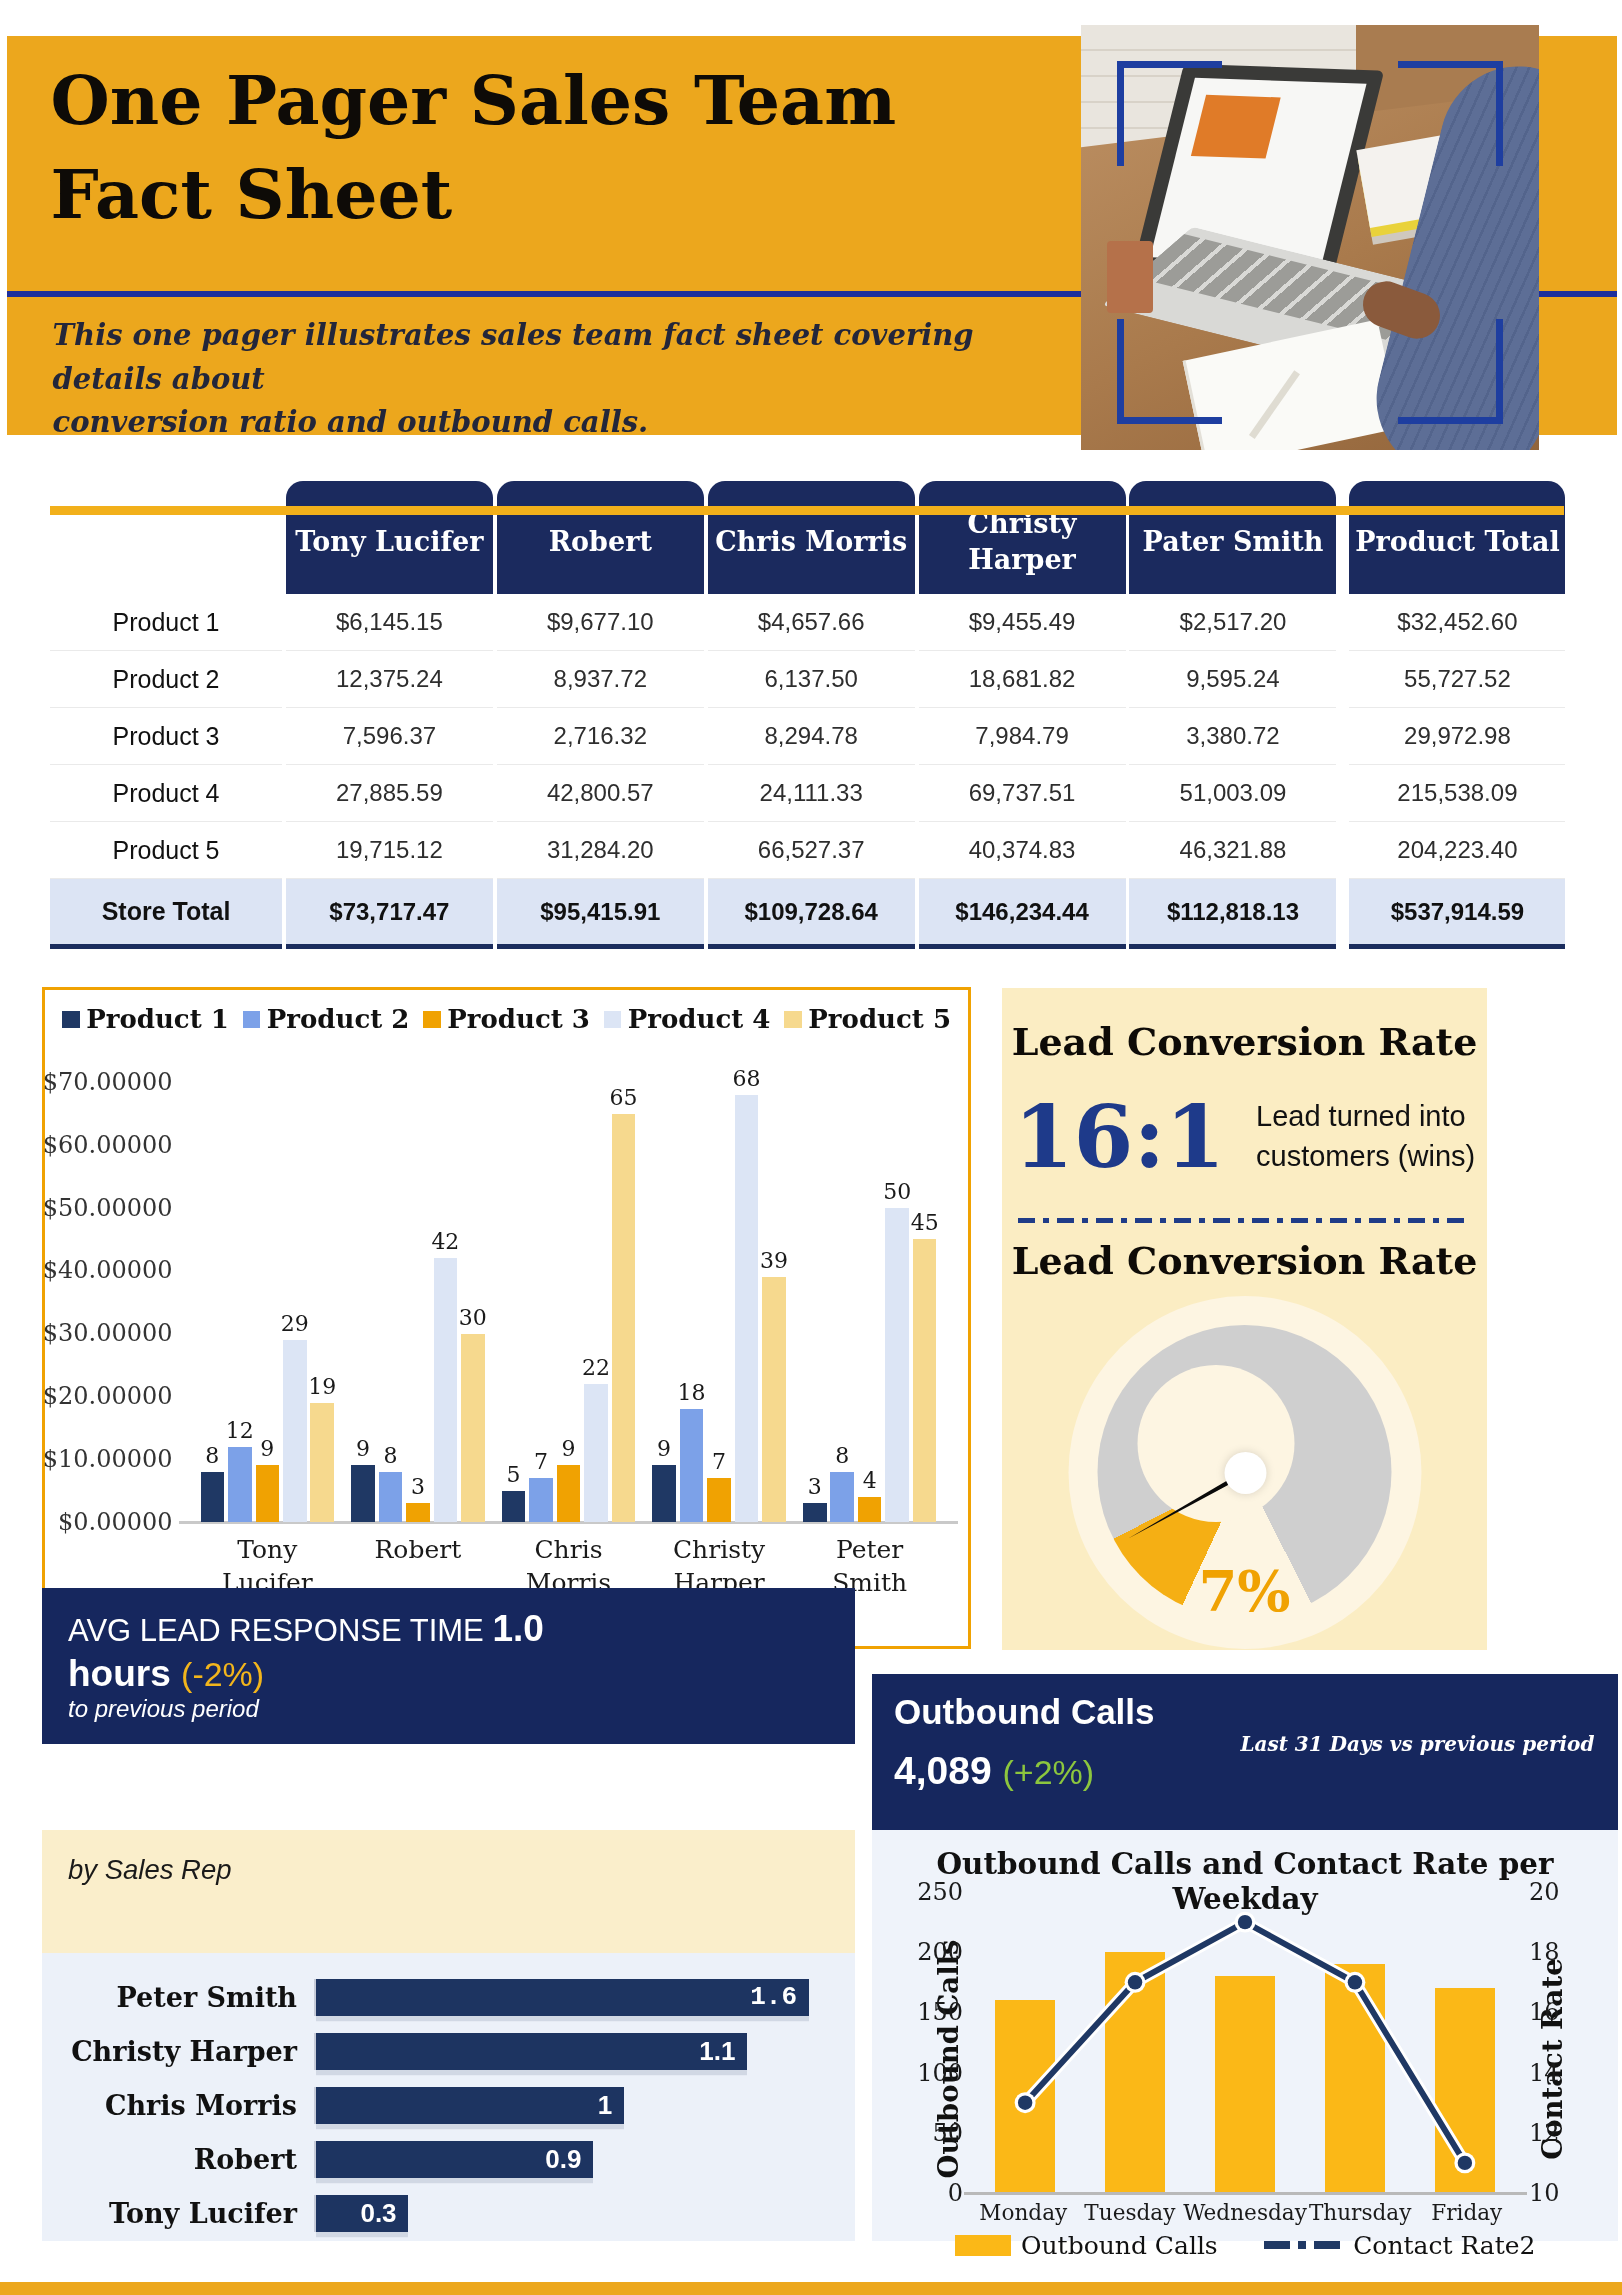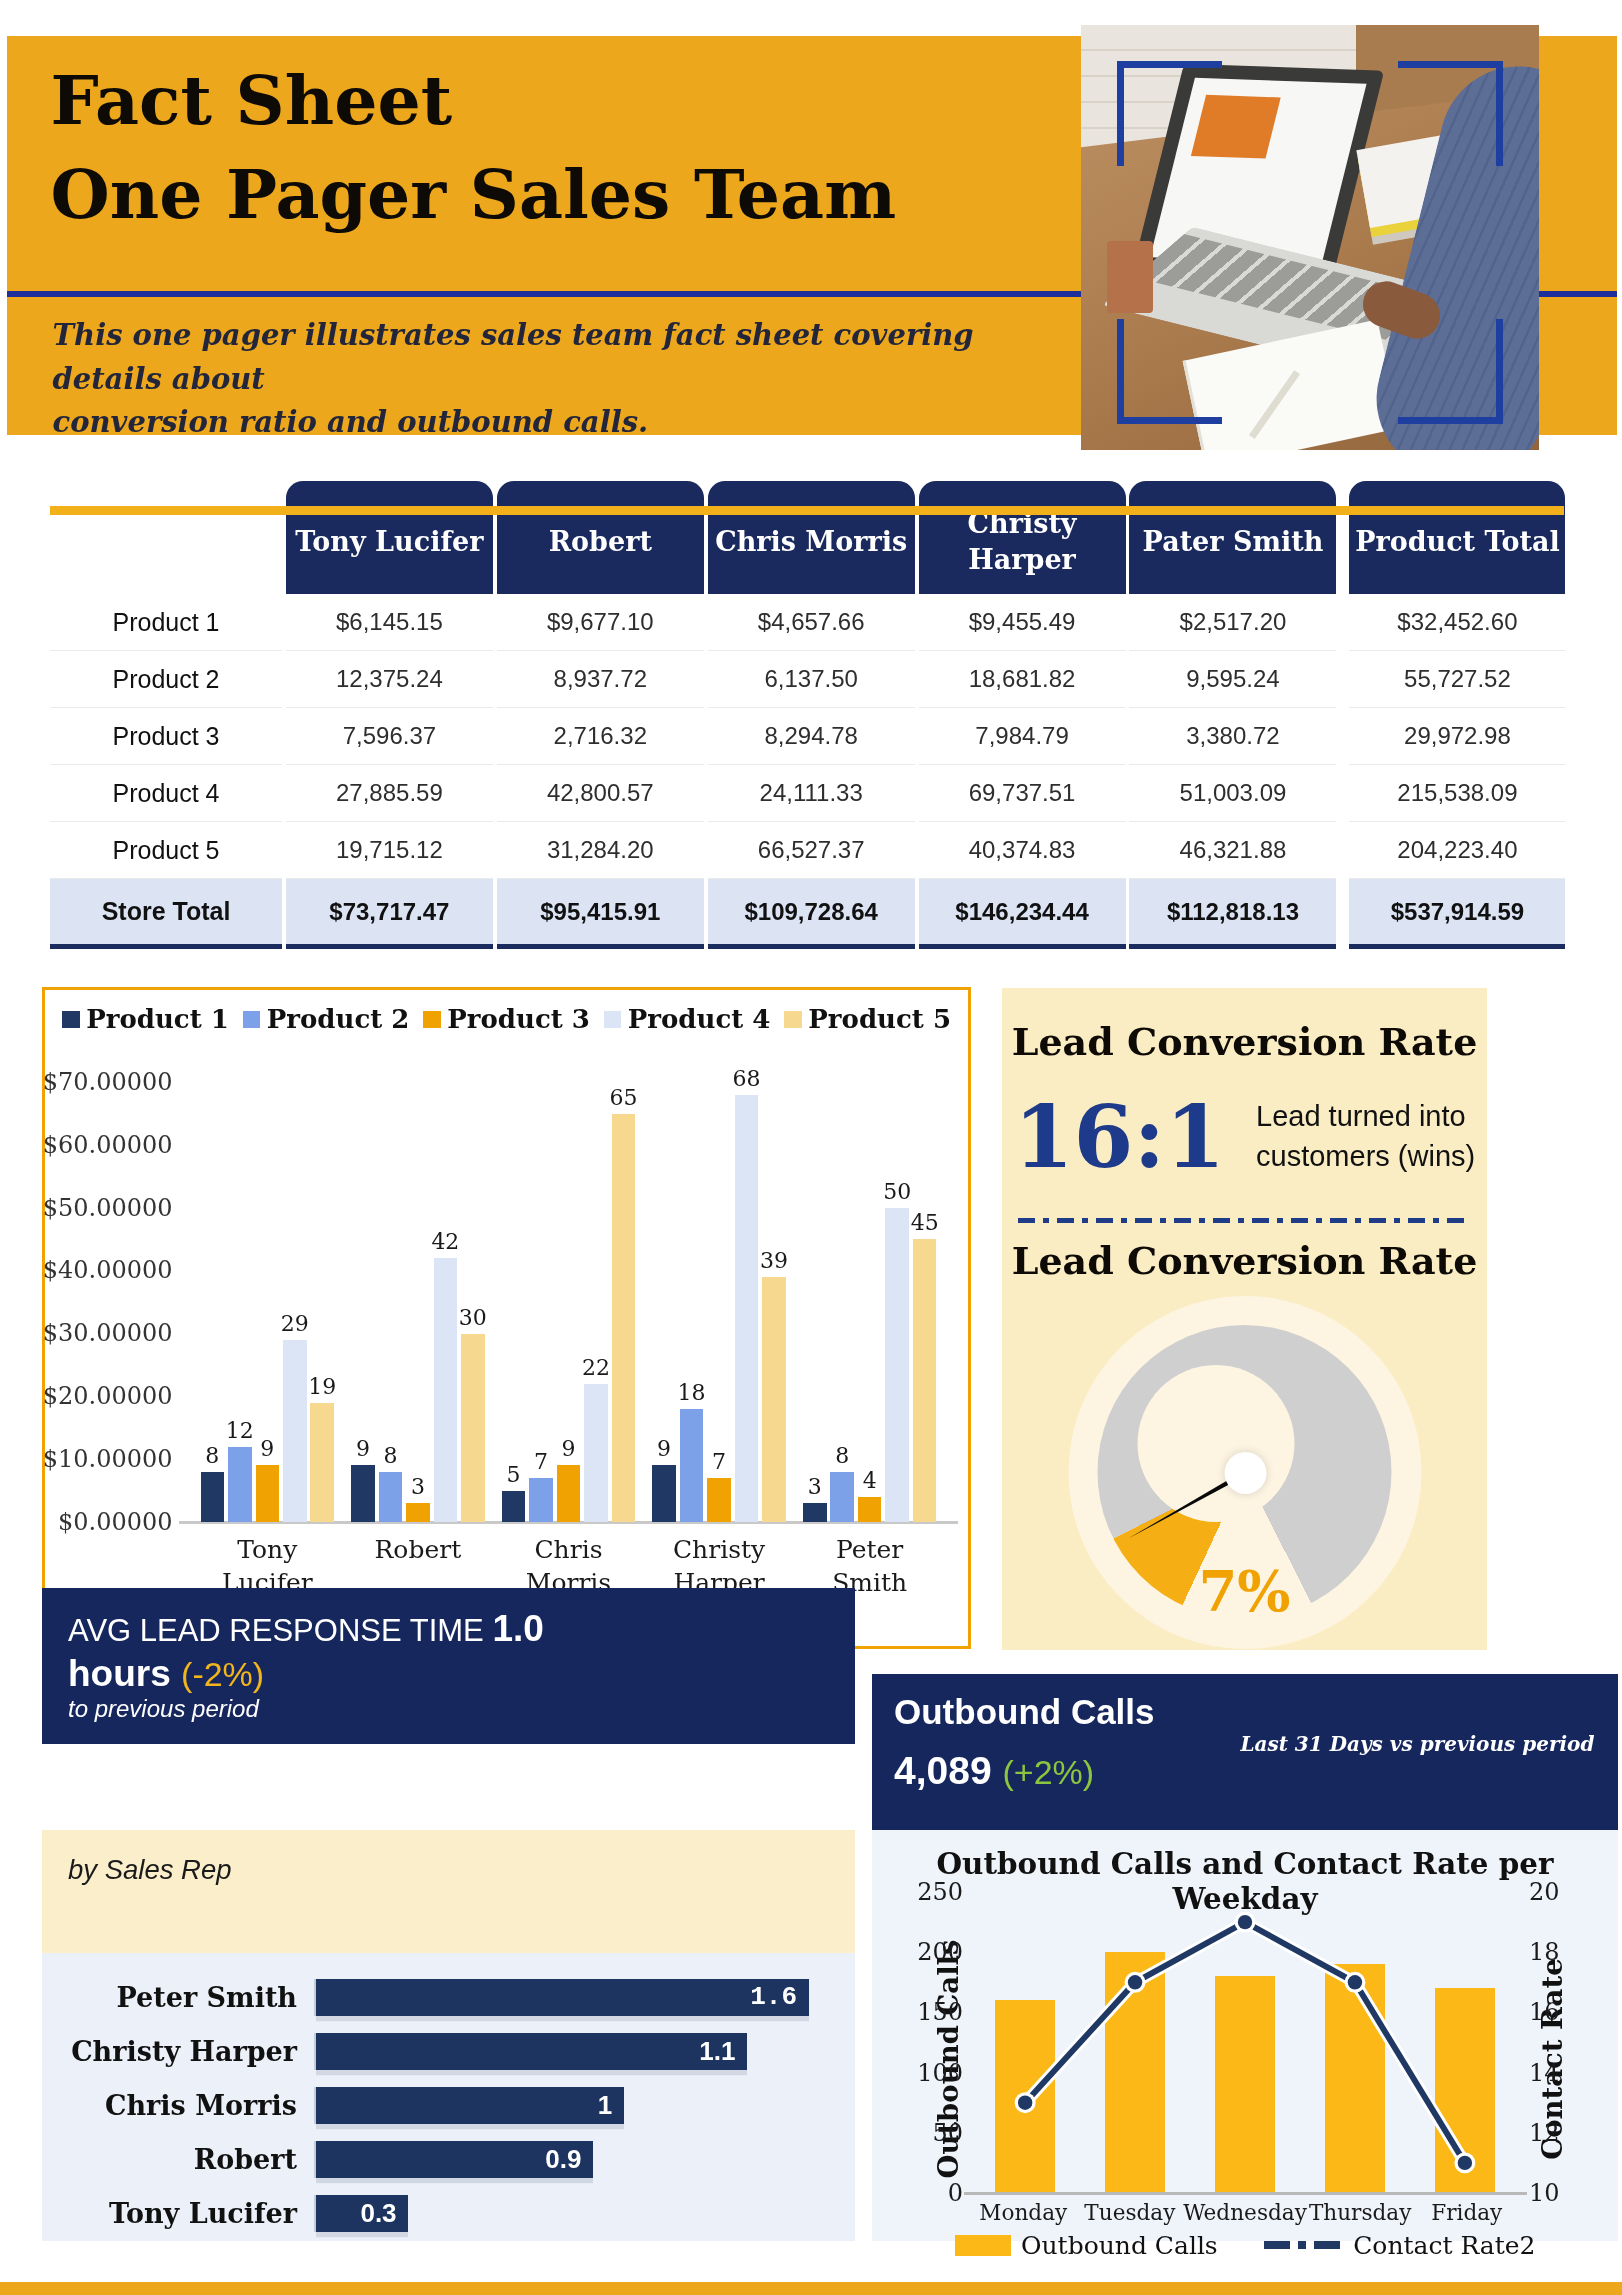--- a/index.html
+++ b/index.html
@@ -161,22 +161,22 @@
 
   .footer-strip{position:absolute;left:0;top:2282px;width:1623px;height:13px;background:#ECA71D;}
 </style>
 </head>
 <body>
 
 <div id="page">
 
   <div class="header-band">
     <div class="page-title serif">
+      <div>One Pager Sales Team</div>
       <div>Fact Sheet</div>
-      <div>One Pager Sales Team</div>
     </div>
     <div class="title-divider"></div>
     <div class="header-desc">
       <div>This one pager illustrates sales team fact sheet covering details about</div>
       <div>conversion ratio and outbound calls.</div>
     </div>
   </div>
 
   <div class="photo">
     <div class="wall"></div>

